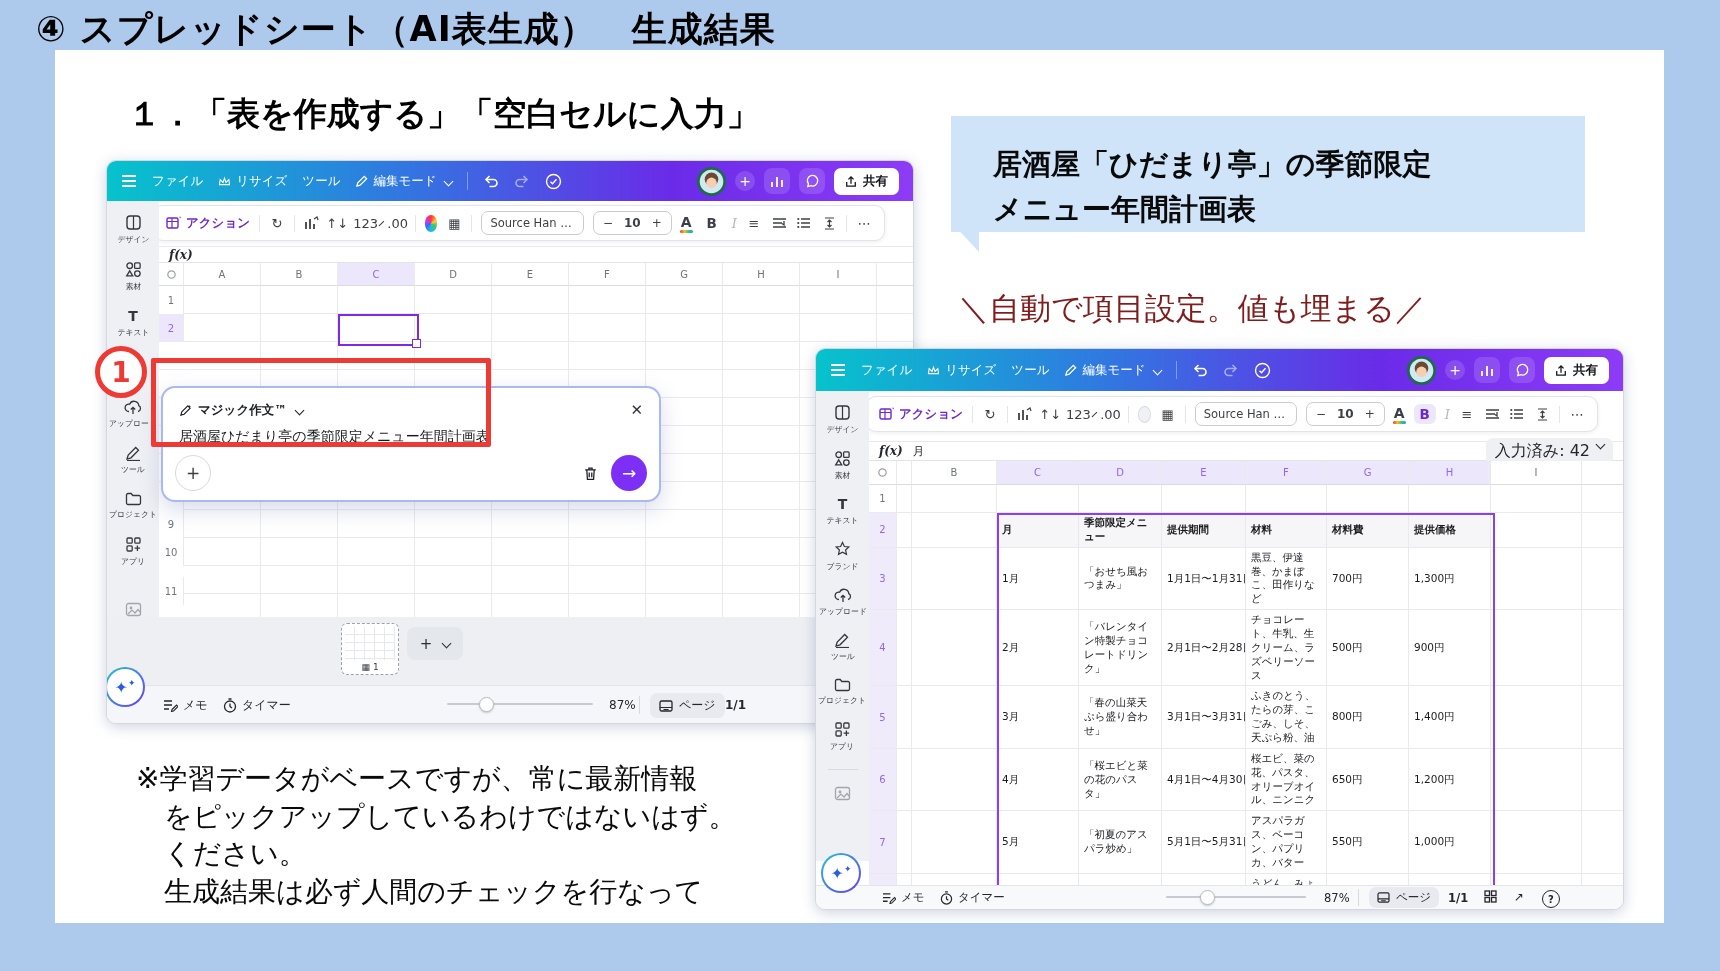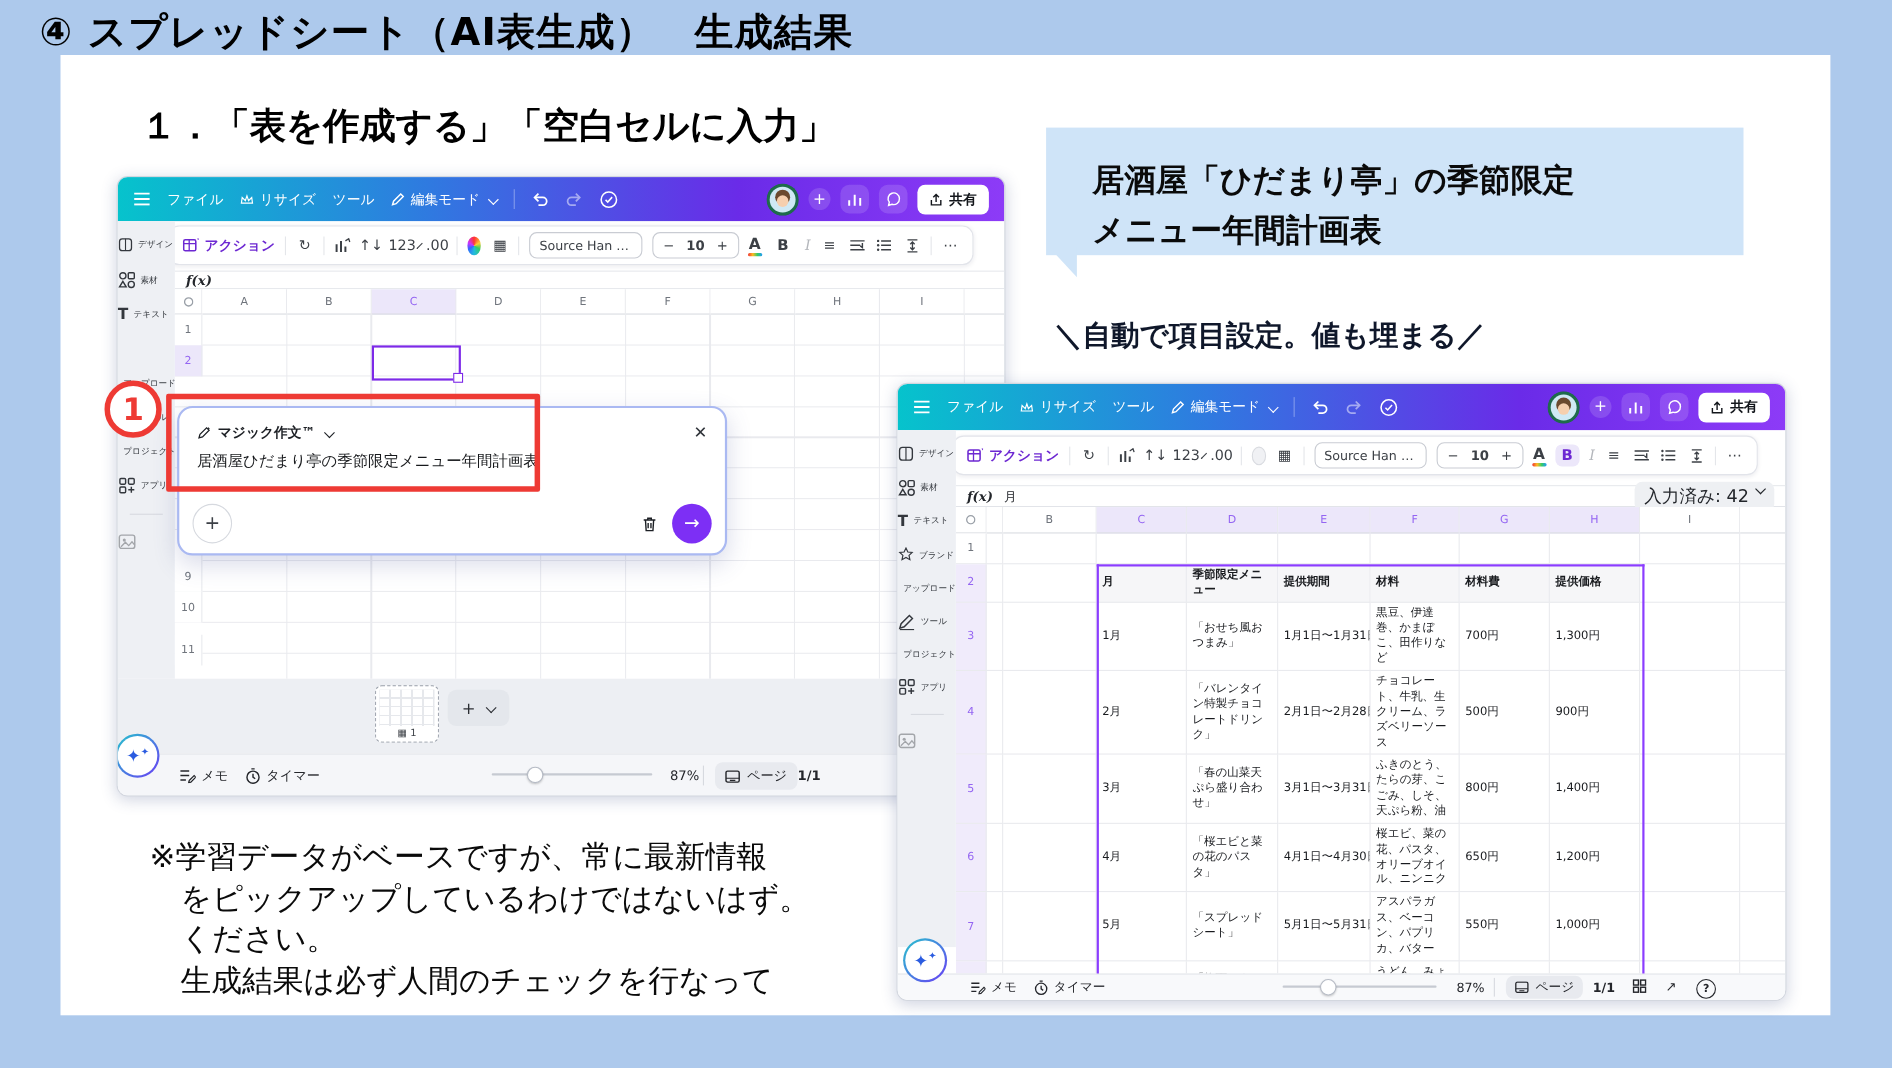--- a/index.html
+++ b/index.html
@@ -1,20 +1,20 @@
 <!DOCTYPE html>
 <html><head>
 <meta charset="utf-8">
 <style>
 html,body{margin:0;padding:0}
 .slide{position:relative;width:1720px;height:971px;background:#adc9ec;font-family:"DejaVu Sans",sans-serif;overflow:hidden}
 .white-area{position:absolute;left:55px;top:50px;width:1609px;height:873px;background:#fff}
 .slide-title{position:absolute;left:36px;top:6px;font-size:35px;font-weight:700;color:#000;letter-spacing:1px}
 .subtitle{position:absolute;left:128px;top:92px;font-size:33px;font-weight:700;color:#000}
-.banner{position:absolute;left:958px;top:288px;font-size:26px;font-weight:700;color:#0f172a}
+.banner{position:absolute;left:958px;top:288px;font-size:31px;font-weight:400;color:#7f1d1d}
 .note{position:absolute;left:136px;top:760px;font-size:28px;font-weight:500;color:#0a0a0a;line-height:1.34}
 .callout{position:absolute;left:951px;top:116px;width:634px;height:116px;background:#cfe4f8;padding:26px 0 0 42px;box-sizing:border-box;font-size:29px;font-weight:600;color:#0a0a0a;line-height:1.55}
 .callout .tail{position:absolute;left:2px;bottom:-20px;width:0;height:0;border-top:28px solid #cfe4f8;border-left:26px solid transparent}
 
 .cw{position:absolute;background:#fff;border:1px solid #d3d7df;border-radius:10px;box-shadow:0 3px 14px rgba(40,60,120,.22);overflow:hidden}
 .cw-top{position:absolute;left:0;top:0;right:0;height:40px;display:flex;align-items:center;gap:15px;padding:0 14px;box-sizing:border-box;background:linear-gradient(90deg,#06c3cc 0%,#2f7ae0 35%,#6a2be8 70%,#8d3bf7 100%);color:#fff;font-size:12.5px}
 .mi{color:#fff;white-space:nowrap;display:flex;align-items:center;gap:5px}
 .chev{display:inline-block;width:6px;height:6px;border-right:1.6px solid currentColor;border-bottom:1.6px solid currentColor;transform:rotate(45deg);margin-left:3px;vertical-align:2px}
 .tsep{width:1px;height:18px;background:rgba(255,255,255,.35)}
 .tb-right{margin-left:auto;display:flex;align-items:center;gap:9px}
@@ -32,21 +32,21 @@
 .fontpill{border:1px solid #c9ccd3;border-radius:7px;padding:4px 8px;font-size:11.5px;width:112px;overflow:hidden;text-overflow:ellipsis}
 .sizepill{border:1px solid #c9ccd3;border-radius:7px;padding:4px 9px;display:flex;gap:11px;font-size:12px;align-items:center}
 .sizepill i{font-style:normal}
 .acolor{font-weight:700;font-size:14px;position:relative;padding-bottom:2px}
 .acolor:after{content:"";position:absolute;left:-1px;right:-1px;bottom:-1px;height:3px;border-radius:2px;background:linear-gradient(90deg,#e33,#fb2,#3c6,#29f)}
 .bbold{font-weight:700;font-size:13.5px;padding:2px 6px;border-radius:6px}
 .bbold.on{background:#ece7fa;color:#6d28d2}
 .iital{font-style:italic;font-family:"DejaVu Serif",serif;color:#b4b7bc;font-size:13px}
 
 .side{position:absolute;left:0;width:52px;background:#eef0f4;display:flex;flex-direction:column;align-items:center;padding-top:13px;box-sizing:border-box;gap:15px}
-.sitem{display:flex;flex-direction:row;align-items:center;gap:3px;width:100%}
+.sitem{display:flex;flex-direction:column;align-items:center;gap:3px;width:100%}
 .sitem .lbl{font-size:8.5px;color:#33373d;transform:scale(.92);white-space:nowrap}
 .sdiv{width:30px;height:1px;background:#d7dae0;margin:2px 0}
 
 .fxbar{position:absolute;background:#fff;border-top:1px solid #e7e9ed;border-bottom:1px solid #e2e4e9;display:flex;align-items:center;padding:0 10px;box-sizing:border-box;font-size:11.5px;color:#23262b}
 .fx{font-style:italic;font-family:"DejaVu Serif",serif;font-weight:700;font-size:12px;margin-right:10px}
 .badge{margin-left:auto;background:#eef0f3;border-radius:7px;padding:3px 9px;font-size:16px;color:#23262b;display:flex;align-items:flex-start;gap:4px}
 .colh{display:flex;align-items:center;justify-content:center;font-size:10px;color:#6f747c;border-right:1px solid #e9eaee;border-bottom:1px solid #d9dce1;background:#fff;box-sizing:border-box}
 .lav{background:#ece7fa !important;color:#9465f2 !important}
 
 .t2r{display:flex;align-items:stretch}
@@ -323,21 +323,21 @@
       </div>
       <div class="rnum" style="top:23px">1</div>
       <div class="rnum lav" style="top:51px">2</div>
       <div class="rnum" style="top:219px">8</div>
       <div class="rnum" style="top:247px">9</div>
       <div class="rnum" style="top:275px">10</div>
       <div class="rnum" style="top:314px">11</div>
       <div class="c2sel" style="left:179px;top:51px;width:77px;height:28px"></div>
     </div>
 
-    <div class="magic" style="left:54px;top:208px;width:500px;height:136px">
+    <div class="magic" style="left:54px;top:225px;width:500px;height:116px">
       <div class="hd">
         <svg width="13" height="13" viewBox="0 0 14 14">
             <path d="M2 12 l1-3.5 6.5-6.5 2.5 2.5-6.5 6.5z" fill="none" stroke="#1c1f24" stroke-width="1.2"></path>
             <path d="M11.5 1 l.4 1.2 1.2.4-1.2.4-.4 1.2-.4-1.2-1.2-.4 1.2-.4z" fill="#1c1f24"></path>
           </svg>
         <span>マジック作文™</span>
         <span class="chev" style="color:#1c1f24"></span>
         <span class="x">✕</span>
       </div>
       <div class="pr">居酒屋ひだまり亭の季節限定メニュー年間計画表</div>
@@ -715,21 +715,21 @@
         <div class="c2 w82 nw">650円</div>
         <div class="c2 w82 nw">1,200円</div>
         <div class="c2 w91"></div>
           <div class="c2 fx1"></div>
       </div>
       <div class="t2r" style="min-height:49px">
         <div class="rh2 on">7</div>
         <div class="c2 w15"></div>
           <div class="c2 w85"></div>
         <div class="c2 w82 nw">5月</div>
-        <div class="c2 w83">「スプレッドシート」</div>
+        <div class="c2 w83">「初夏のアスパラ炒め」</div>
         <div class="c2 w84 nw">5月1日〜5月31日</div>
         <div class="c2 w81">アスパラガス、ベーコン、パプリカ、バター</div>
         <div class="c2 w82 nw">550円</div>
         <div class="c2 w82 nw">1,000円</div>
         <div class="c2 w91"></div>
           <div class="c2 fx1"></div>
       </div>
       <div class="t2r" style="min-height:51px">
         <div class="rh2 on">8</div>
         <div class="c2 w15"></div>

